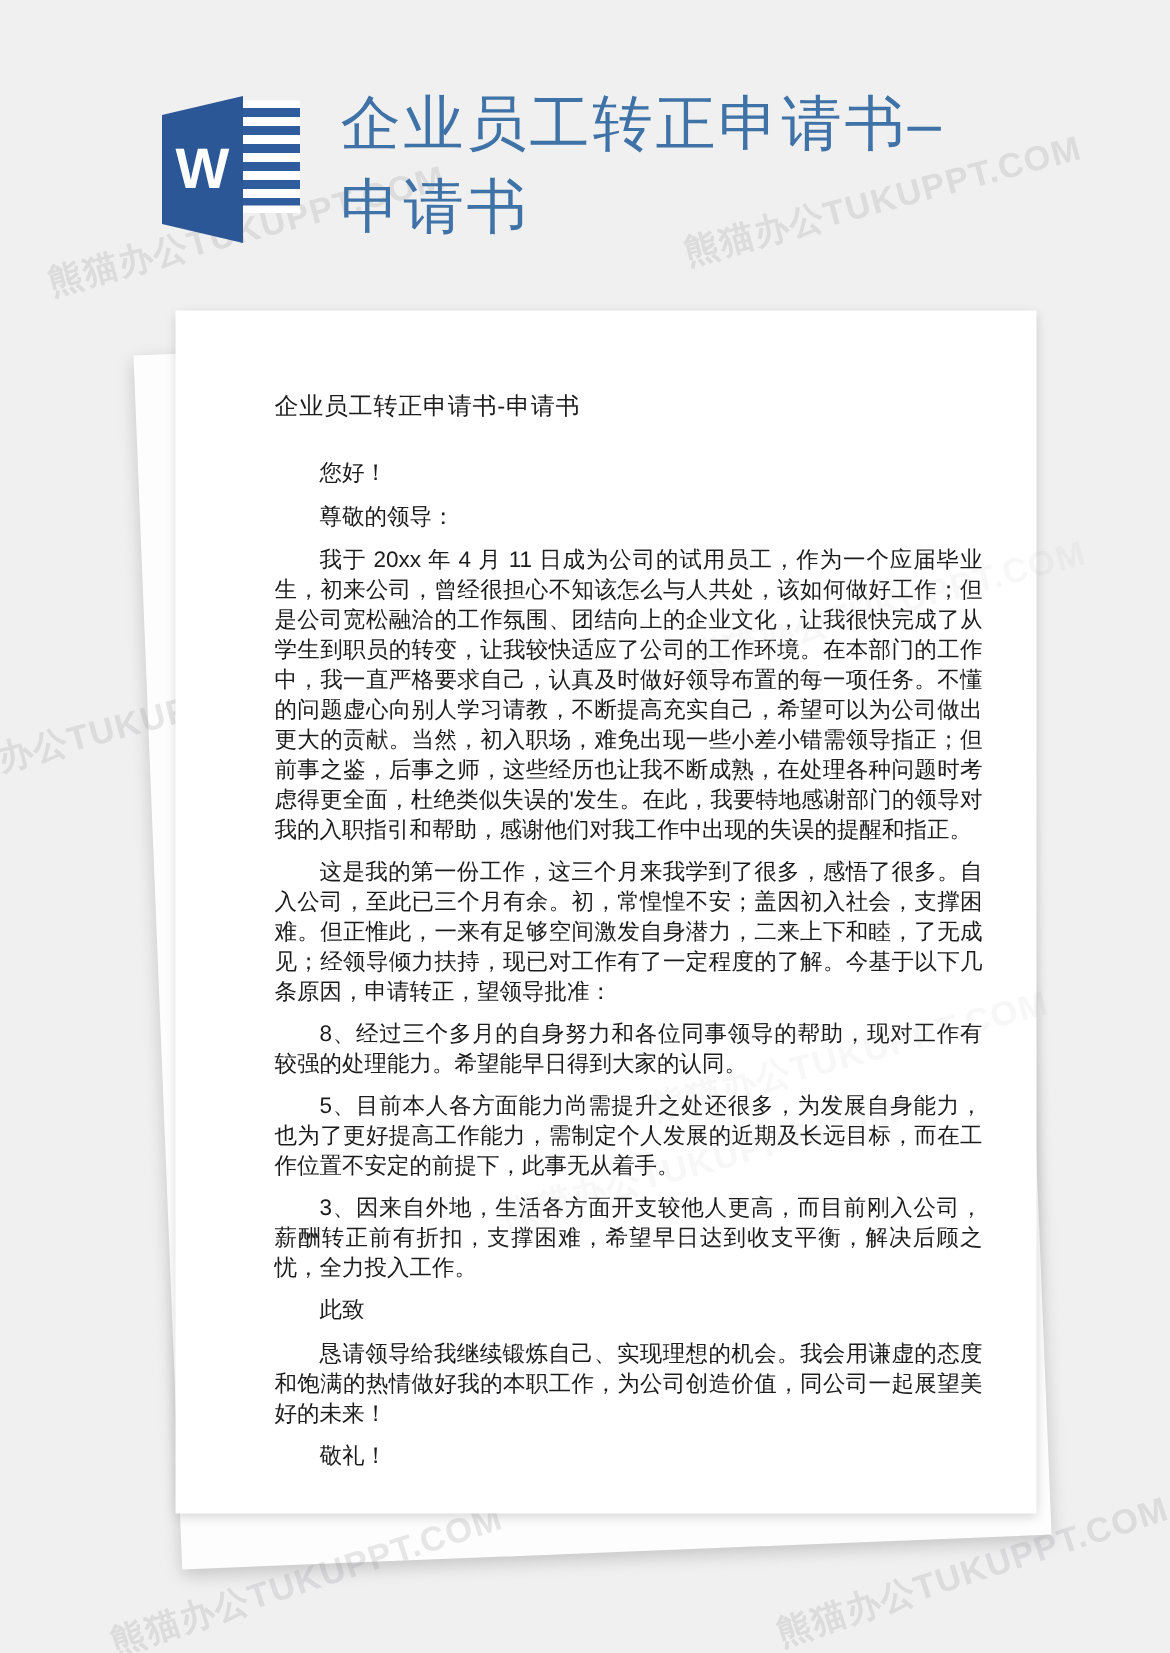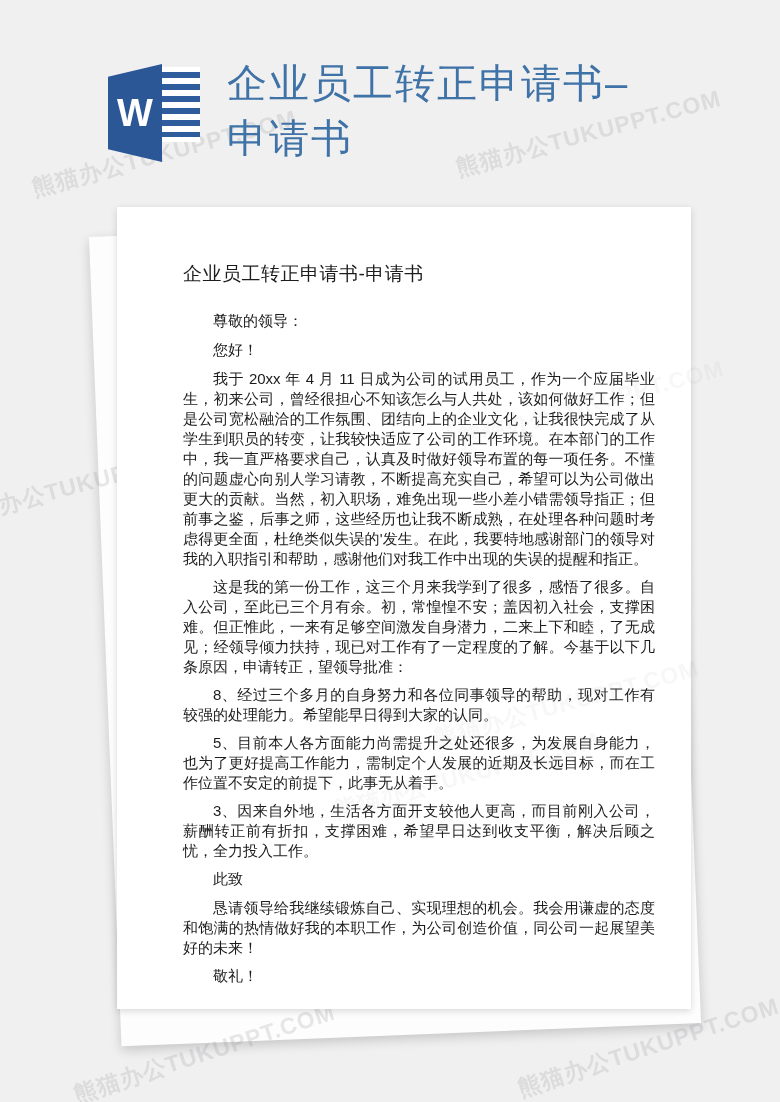--- a/index.html
+++ b/index.html
@@ -75,21 +75,21 @@
     background: #ffffff;
     box-shadow: 0 2px 7px rgba(0,0,0,0.15);
     z-index: 3;
     box-sizing: border-box;
     padding: 54px 36px 0 66px;
     overflow: hidden;
     font-family: "Liberation Sans", "DejaVu Sans", serif;
     color: #1c1c1c;
   }
   .doc-heading {
-    font-size: 19px; font-weight: 400; margin: 0 0 24px; letter-spacing: 0.5px;
+    font-size: 16px; font-weight: 400; margin: 0 0 24px; letter-spacing: 0.5px;
   }
   .doc-p {
     font-size: 15px; line-height: 20px; margin: 0 0 8px;
     text-indent: 2em; text-align: justify;
   }
   .doc-greet { margin-bottom: 9px; }
   .doc-closing { margin-bottom: 9px; }
 </style>
 </head>
 <body>
@@ -118,22 +118,22 @@
       <div>企业员工转正申请书–</div>
       <div>申请书</div>
     </h1>
   </div>
 
   <div class="page-back"></div>
 
   <div class="doc-page">
     <h2 class="doc-heading">企业员工转正申请书-申请书</h2>
 
+    <p class="doc-p doc-greet">您好！</p>
     <p class="doc-p doc-greet">尊敬的领导：</p>
-    <p class="doc-p doc-greet">您好！</p>
 
     <p class="doc-p">我于 20xx 年 4 月 11 日成为公司的试用员工，作为一个应届毕业生，初来公司，曾经很担心不知该怎么与人共处，该如何做好工作；但是公司宽松融洽的工作氛围、团结向上的企业文化，让我很快完成了从学生到职员的转变，让我较快适应了公司的工作环境。在本部门的工作中，我一直严格要求自己，认真及时做好领导布置的每一项任务。不懂的问题虚心向别人学习请教，不断提高充实自己，希望可以为公司做出更大的贡献。当然，初入职场，难免出现一些小差小错需领导指正；但前事之鉴，后事之师，这些经历也让我不断成熟，在处理各种问题时考虑得更全面，杜绝类似失误的'发生。在此，我要特地感谢部门的领导对我的入职指引和帮助，感谢他们对我工作中出现的失误的提醒和指正。</p>
     <p class="doc-p">这是我的第一份工作，这三个月来我学到了很多，感悟了很多。自入公司，至此已三个月有余。初，常惶惶不安；盖因初入社会，支撑困难。但正惟此，一来有足够空间激发自身潜力，二来上下和睦，了无成见；经领导倾力扶持，现已对工作有了一定程度的了解。今基于以下几条原因，申请转正，望领导批准：</p>
     <p class="doc-p">8、经过三个多月的自身努力和各位同事领导的帮助，现对工作有较强的处理能力。希望能早日得到大家的认同。</p>
     <p class="doc-p">5、目前本人各方面能力尚需提升之处还很多，为发展自身能力，也为了更好提高工作能力，需制定个人发展的近期及长远目标，而在工作位置不安定的前提下，此事无从着手。</p>
     <p class="doc-p">3、因来自外地，生活各方面开支较他人更高，而目前刚入公司，薪酬转正前有折扣，支撑困难，希望早日达到收支平衡，解决后顾之忧，全力投入工作。</p>
     <p class="doc-p doc-closing">此致</p>
 
     <p class="doc-p">恳请领导给我继续锻炼自己、实现理想的机会。我会用谦虚的态度和饱满的热情做好我的本职工作，为公司创造价值，同公司一起展望美好的未来！</p>
     <p class="doc-p doc-closing">敬礼！</p>

